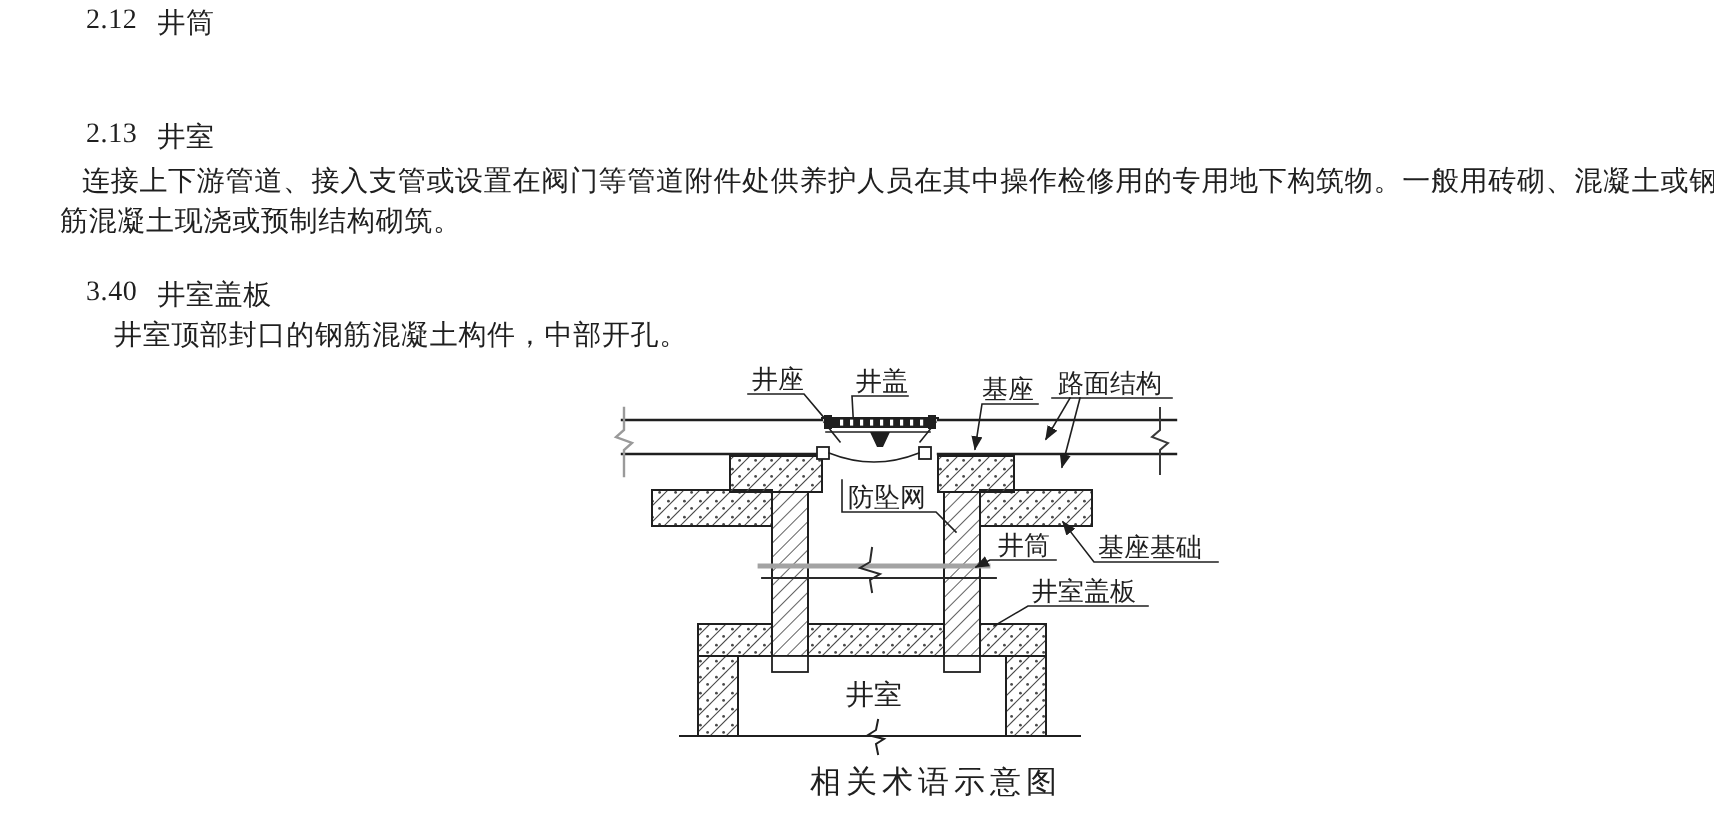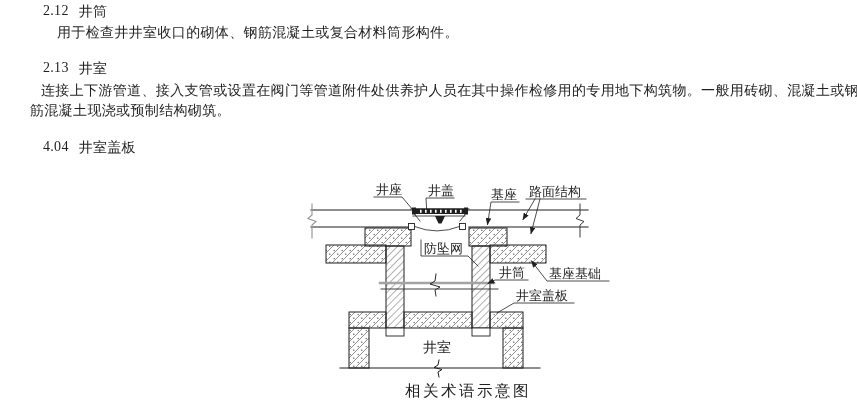--- a/index.html
+++ b/index.html
@@ -11,33 +11,33 @@
 </style>
 </head>
 <body>
 
 <div id="page">
 
   <div class="sec-head" style="left:15px;top:3px;">
     <span>2.12</span>
     <span>井筒</span>
   </div>
-  <div class="body-line" style="left:29px;top:24px;">用于检查井井室收口的砌体、钢筋混凝土或复合材料筒形构件。</div>
 
   <div class="sec-head" style="left:15px;top:60px;justify-content:flex-end;">
     <span>2.13</span>
     <span>井室</span>
   </div>
   <div class="body-line" style="left:13px;top:82px;font-family:Liberation Mono, monospace;">连接上下游管道、接入支管或设置在阀门等管道附件处供养护人员在其中操作检修用的专用地下构筑物。一般用砖砌、混凝土或钢</div>
   <div class="body-line" style="left:2px;top:102px;">筋混凝土现浇或预制结构砌筑。</div>
 
   <div class="sec-head" style="left:15px;top:139px;">
-    <span>4.04</span>
+    <span>3.40</span>
     <span>井室盖板</span>
   </div>
+  <div class="body-line" style="left:29px;top:159px;">井室顶部封口的钢筋混凝土构件，中部开孔。</div>
 
   <svg style="position:absolute;left:260px;top:176px;" width="335" height="228" viewBox="260 176 335 228" fill="none" stroke-linecap="square">
     <defs>
       <pattern id="pBrick" patternUnits="userSpaceOnUse" width="5" height="5" patternTransform="rotate(45)">
         <line x1="0" y1="0" x2="0" y2="5" stroke="#3a3a3a" stroke-width="0.8"></line>
       </pattern>
       <pattern id="pConc" patternUnits="userSpaceOnUse" width="8" height="8">
         <path d="M-1,8 L8,-1 M3,12 L12,3" stroke="#4a4a4a" stroke-width="0.6"></path>
         <circle cx="2.2" cy="2.6" r="0.7" fill="#4a4a4a" stroke="none"></circle>
         <circle cx="5.8" cy="6.2" r="0.7" fill="#4a4a4a" stroke="none"></circle>

